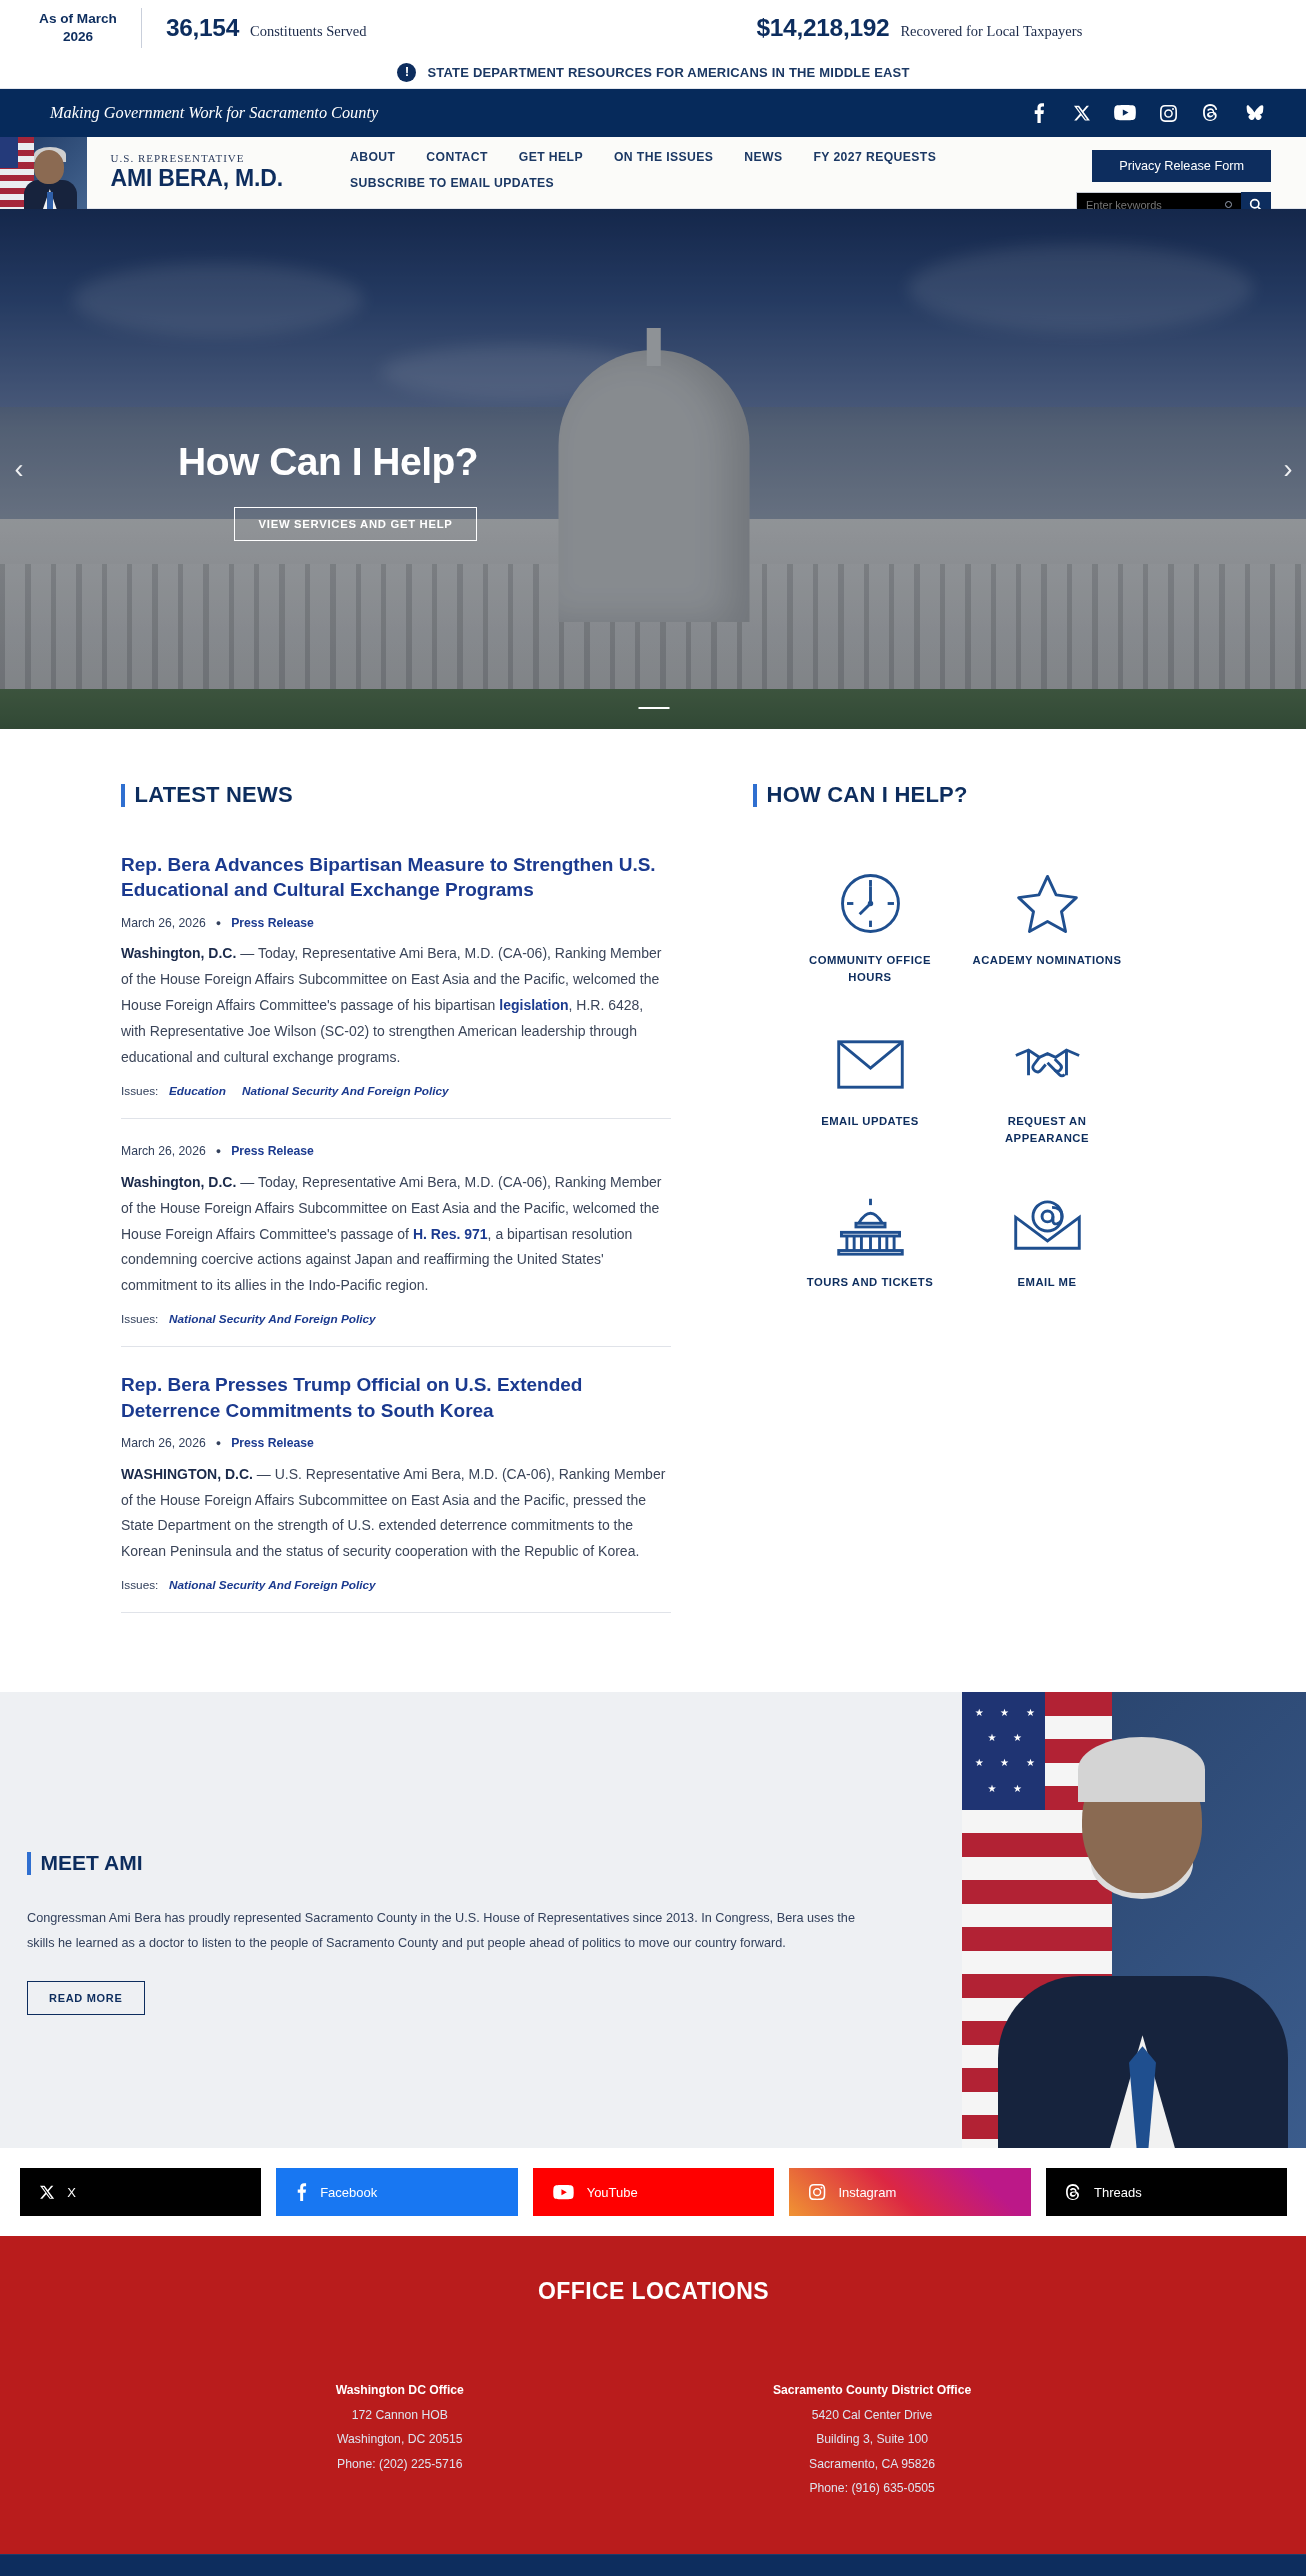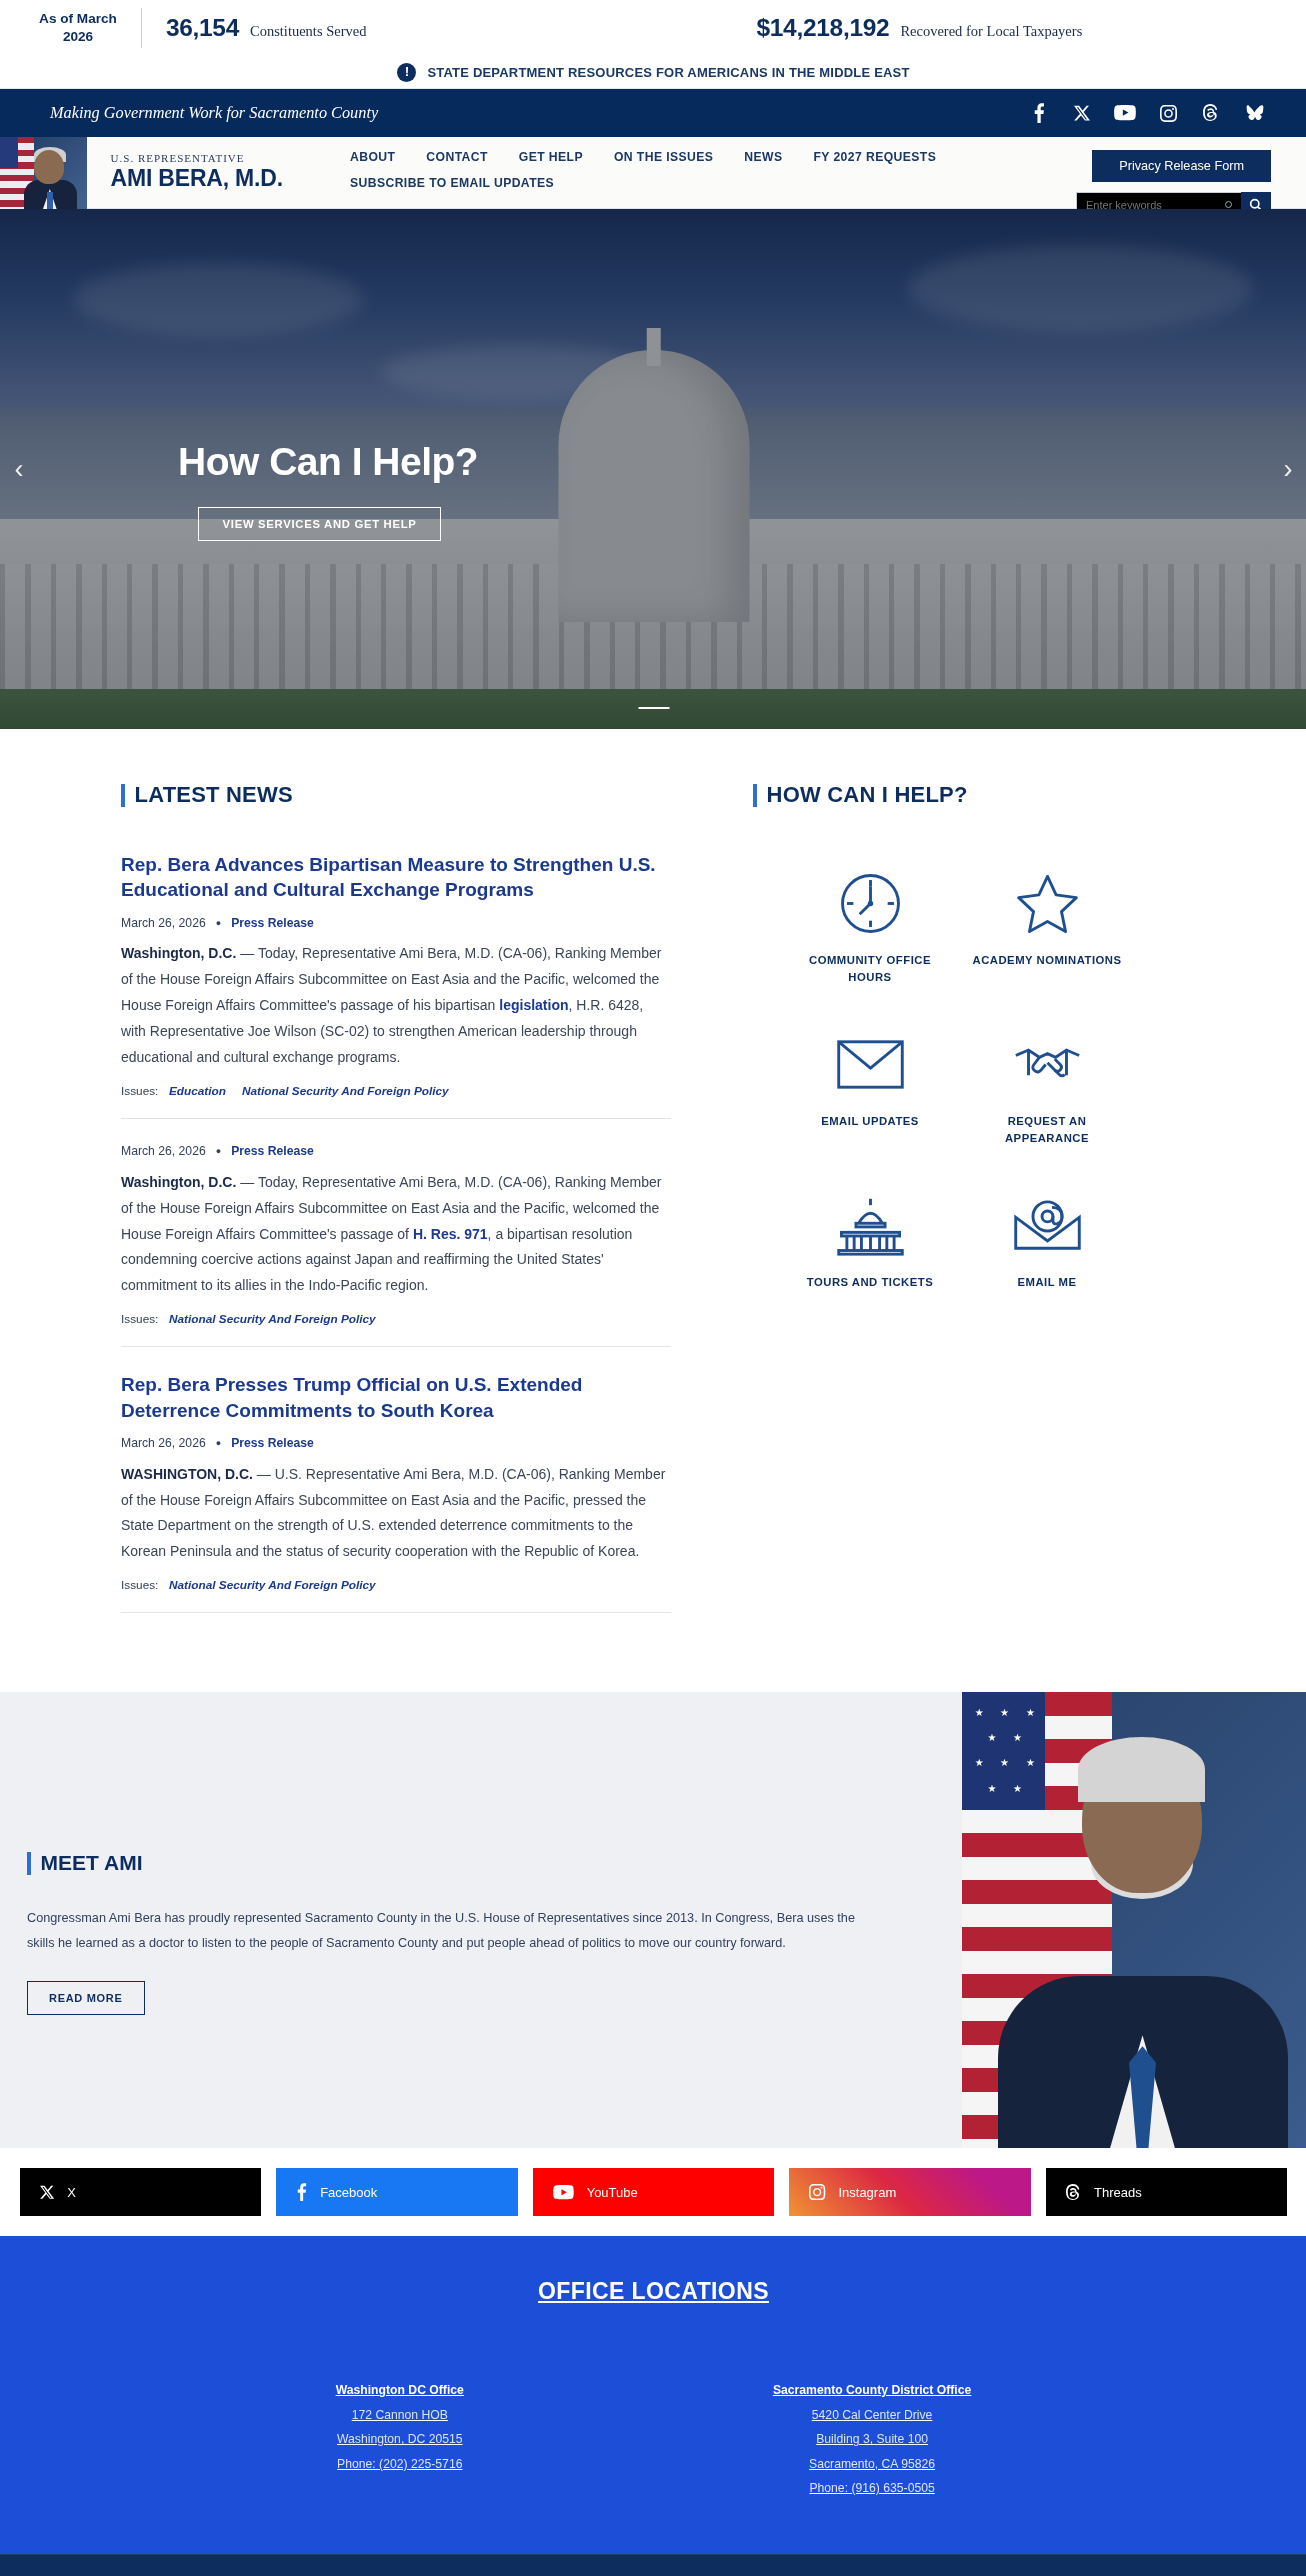--- a/index.html
+++ b/index.html
@@ -193,21 +193,21 @@
     background: linear-gradient(180deg,#4e6a3f 0%, #3f5a33 100%);
   }
   .hero .tint { position: absolute; inset: 0; background: rgba(20,32,58,0.30); }
   .hero-content {
     position: absolute; left: 178px; top: 231px; z-index: 3;
   }
   .hero-title {
     font-size: 39px; font-weight: 700; color: #fff; letter-spacing: -0.5px;
   }
   .hero-btn {
-    margin-top: 23px; margin-left: 20px;
+    margin-top: 23px; margin-left: 56px;
     display: inline-block; border: 1.8px solid #ffffff; background: transparent;
     color: #fff; font-size: 11.3px; font-weight: 700; letter-spacing: 0.7px;
     padding: 10px 23.6px; cursor: pointer; font-family: inherit;
   }
   .hero-arrow {
     position: absolute; top: 50%; transform: translateY(-50%); z-index: 4;
     color: #fff; font-size: 27px; cursor: pointer; opacity: 0.9; user-select: none;
   }
   .hero-arrow.left { left: 14.5px; }
   .hero-arrow.right { right: 14.5px; }
@@ -312,21 +312,21 @@
   }
   .ss svg { fill: #fff; }
   .ss.x { background: #000000; }
   .ss.fb { background: #1877f2; }
   .ss.yt { background: #ff0000; }
   .ss.ig { background: linear-gradient(45deg,#f09433,#dc2743 45%,#bc1888 80%); }
   .ss.th { background: #000000; }
 
   
   .footer {
-    background: #1d4ed8; color: #fff; padding: 42px 0 54px 0; position: relative; text-decoration: underline;
+    background: #b91c1c; color: #fff; padding: 42px 0 54px 0; position: relative;
   }
   .footer-title {
     text-align: center; font-size: 23px; font-weight: 700; letter-spacing: 0.4px; margin-bottom: 73px;
   }
   .offices { display: flex; justify-content: center; gap: 309px; }
   .office { text-align: center; font-size: 12.2px; line-height: 2.0; color: #dde4ef; }
   .office .on { font-weight: 700; color: #ffffff; font-size: 12.2px; }
 
   .bottombar {
     background: #0d2d5e; height: 70px; display: flex; align-items: center;

